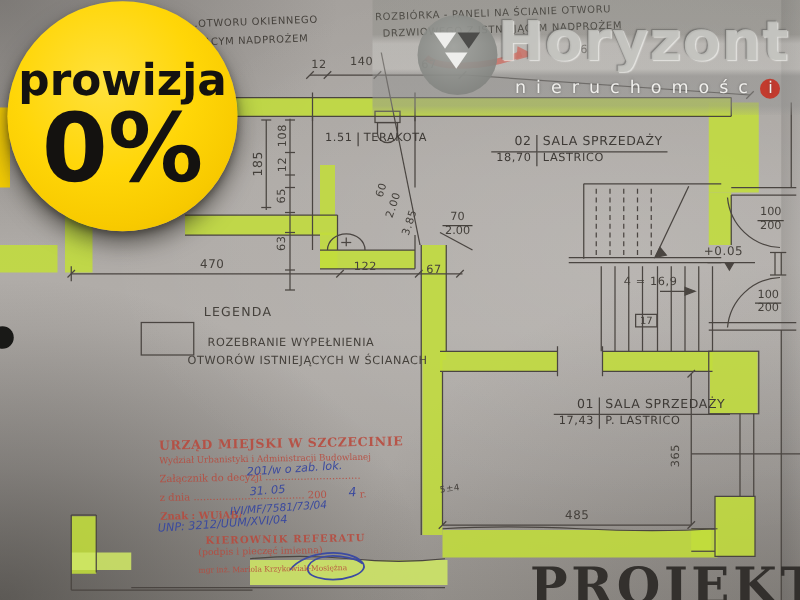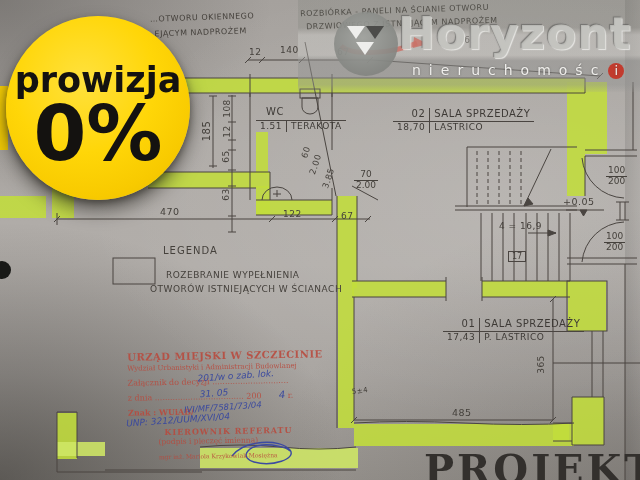--- a/index.html
+++ b/index.html
@@ -42,21 +42,21 @@
   #logo-mark .down{border-top:13px solid #eeeeec;}
   #logo-mark .dark{border-top:13px solid #4c4c4a;}
   #logo-title{position:absolute;left:398px;top:8px;font-size:44px;font-weight:bold;letter-spacing:1px;
     color:rgba(192,192,188,0.88);
     text-shadow:1px 1px 1px rgba(246,246,243,0.75),-1px -1px 1px rgba(88,88,86,0.6);}
   #logo-sub{position:absolute;left:412px;top:62px;font-size:14px;letter-spacing:8px;color:#f0efec;
     text-shadow:0 0 2px rgba(70,70,68,0.6);}
   #logo-sub .red-i{display:inline-block;width:16px;height:16px;background:#c23b2e;border-radius:50%;
     color:#f2f1ee;text-align:center;line-height:15px;letter-spacing:0;font-size:13px;margin-left:2px;}
   
-  #badge{position:absolute;left:6px;top:16px;width:184px;height:184px;border-radius:50%;
+  #badge{position:absolute;left:6px;top:1px;width:184px;height:184px;border-radius:50%;
     background:radial-gradient(circle at 42% 35%, #ffe13d 0%, #ffd608 45%, #f8ca00 72%, #e6b900 100%);
     box-shadow:0 10px 18px rgba(28,25,20,0.55), 0 3px 6px rgba(28,25,20,0.4);
     display:flex;flex-direction:column;align-items:center;justify-content:center;z-index:40;}
   #badge-sliver{position:absolute;left:0;top:86px;width:8px;height:64px;background:#f2cb05;z-index:39;}
   #badge .b1{font-size:35px;font-weight:bold;color:#141210;margin-top:10px;}
   #badge .b2{font-size:76px;font-weight:bold;color:#141210;line-height:0.85;margin-top:2px;}
   
   #stamp{position:absolute;left:126px;top:348px;width:200px;height:120px;transform:rotate(-1deg);z-index:20;}
   .red{position:absolute;color:rgba(184,73,60,0.88);font-family:"DejaVu Serif",serif;white-space:nowrap;}
   .hand{position:absolute;color:#3b4a9e;font-style:italic;white-space:nowrap;transform:rotate(-3deg);}
@@ -260,21 +260,20 @@
   <span class="den">200</span>
 </div>
 <span class="t" style="left:563px;top:197px;font-size:9.5px">+0.05</span>
 <span class="t" style="left:499px;top:222px;font-size:9px">4 = 16,9</span>
 <span class="box17" style="left:508px;top:235px">17</span>
 <span class="t r90" style="left:532px;top:360px;font-size:9px">365</span>
 <span class="t" style="left:452px;top:408px;font-size:9.5px">485</span>
 <span class="t" style="left:352px;top:388px;font-size:7px;transform:rotate(-8deg)">5±4</span>
 
 <div class="rlabel" style="left:256px;top:106px">
-  <span class="wc1">WC</span>
   <span class="c1b">1.51</span>
   <span class="c2b">TERAKOTA</span>
 </div>
 <div class="rlabel" style="left:393px;top:108px">
   <span class="c1">02</span>
   <span class="c2">SALA SPRZEDAŻY</span>
   <span class="c1b">18,70</span>
   <span class="c2b">LASTRICO</span>
 </div>
 <div class="rlabel" style="left:443px;top:318px">

